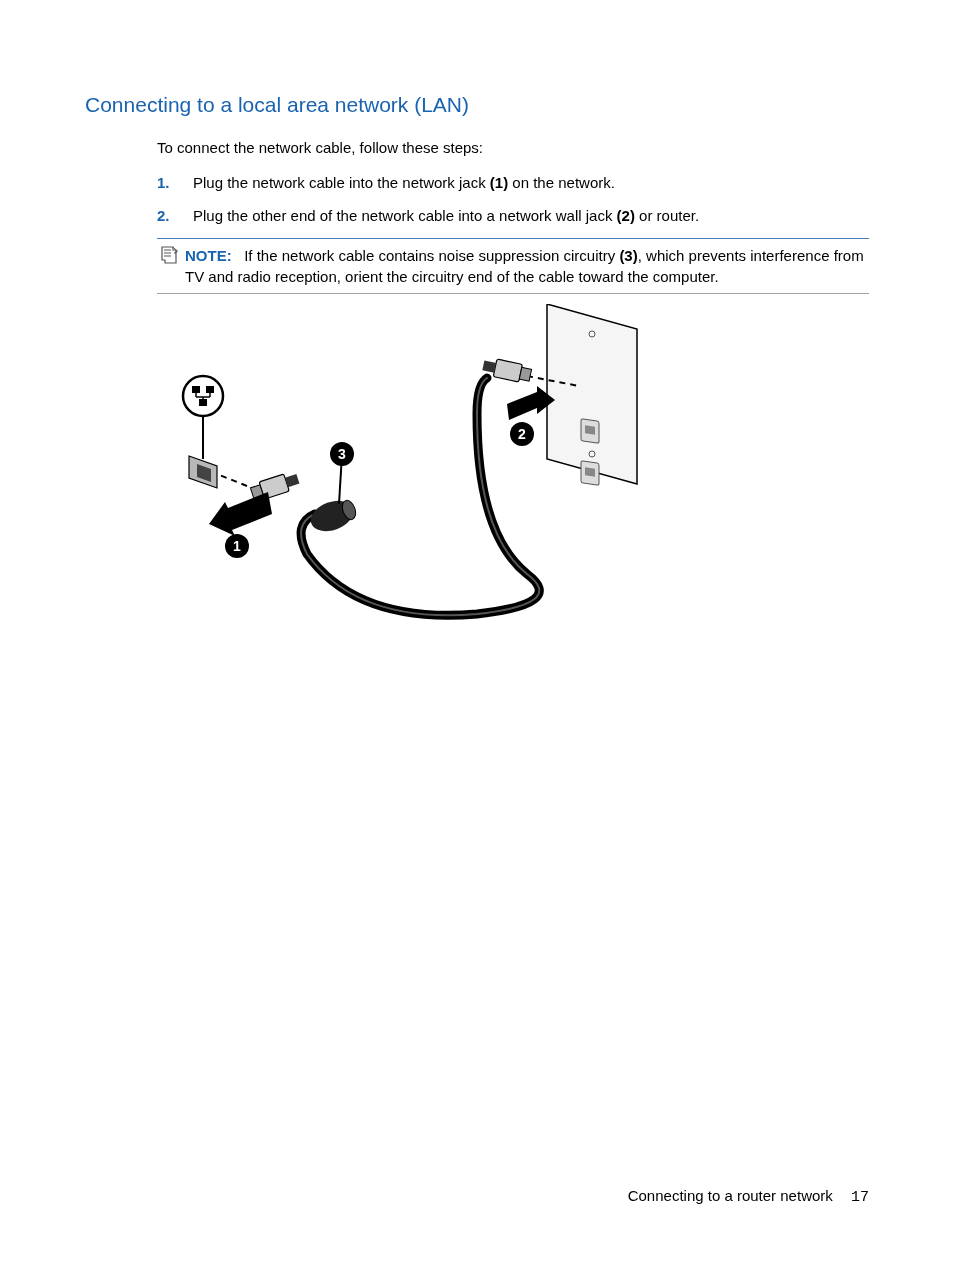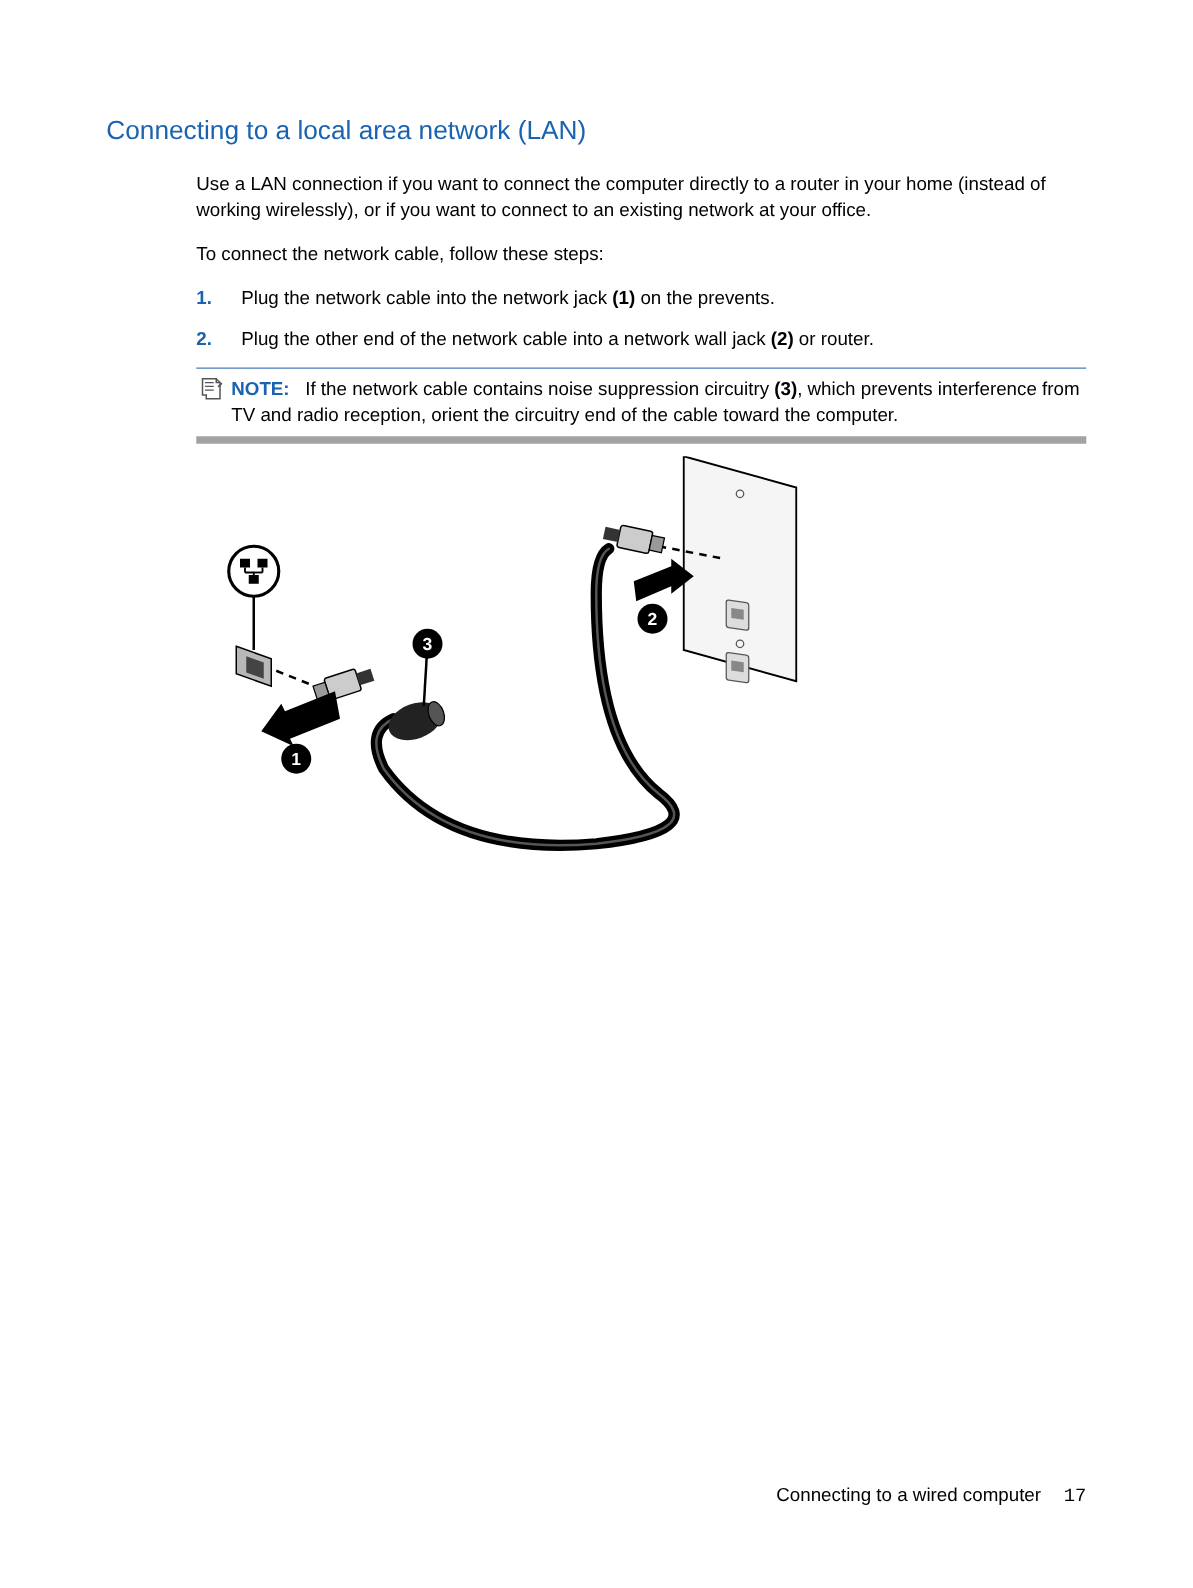--- a/index.html
+++ b/index.html
@@ -41,21 +41,21 @@
     }
     .list-num {
       position: absolute;
       left: 0;
       top: 0;
       color: #1963b0;
       font-weight: bold;
     }
     .note-box {
       border-top: 1px solid #4a7db8;
-      border-bottom: 6px solid #a3a3a3;
+      border-bottom: 1px solid #a3a3a3;
       padding: 6px 0 6px 0;
       position: relative;
     }
     .note-icon {
       position: absolute;
       left: 2px;
       top: 6px;
       width: 20px;
       height: 20px;
     }
@@ -86,27 +86,26 @@
       margin-left: 14px;
       font-family: Liberation Mono, monospace;
     }
   </style>
 </head>
 <body>
 
 <h2>Connecting to a local area network (LAN)</h2>
 
 <div class="body-content">
-  <p>Use a LAN connection if you want to connect the computer directly to a router in your home (instead of working wirelessly), or if you want to connect to an existing network at your office.</p>
   <p>To connect the network cable, follow these steps:</p>
 
   <ol>
     <li>
       <span class="list-num">1.</span>
-      <span>Plug the network cable into the network jack </span><span class="bold">(1)</span><span> on the prevents.</span>
+      <span>Plug the network cable into the network jack </span><span class="bold">(1)</span><span> on the network.</span>
     </li>
     <li>
       <span class="list-num">2.</span>
       <span>Plug the other end of the network cable into a network wall jack </span><span class="bold">(2)</span><span> or router.</span>
     </li>
   </ol>
 
   <div class="note-box">
     <span class="note-icon">
       <svg viewBox="0 0 20 20" width="20" height="20">
@@ -197,15 +196,15 @@
 
       <g>
         <circle cx="60" cy="242" r="12" fill="#000"></circle>
         <text x="60" y="247" text-anchor="middle" fill="#fff" font-size="14" font-weight="bold">1</text>
       </g>
     </svg>
   </div>
 </div>
 
 <div class="footer">
-  <span>Connecting to a wired computer</span>
+  <span>Connecting to a router network</span>
   <span class="footer-page">17</span>
 </div>
 
 </body></html>

